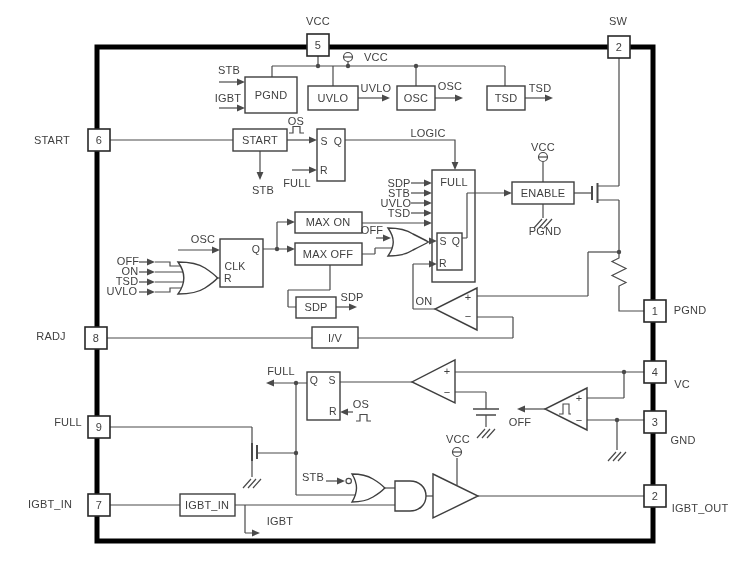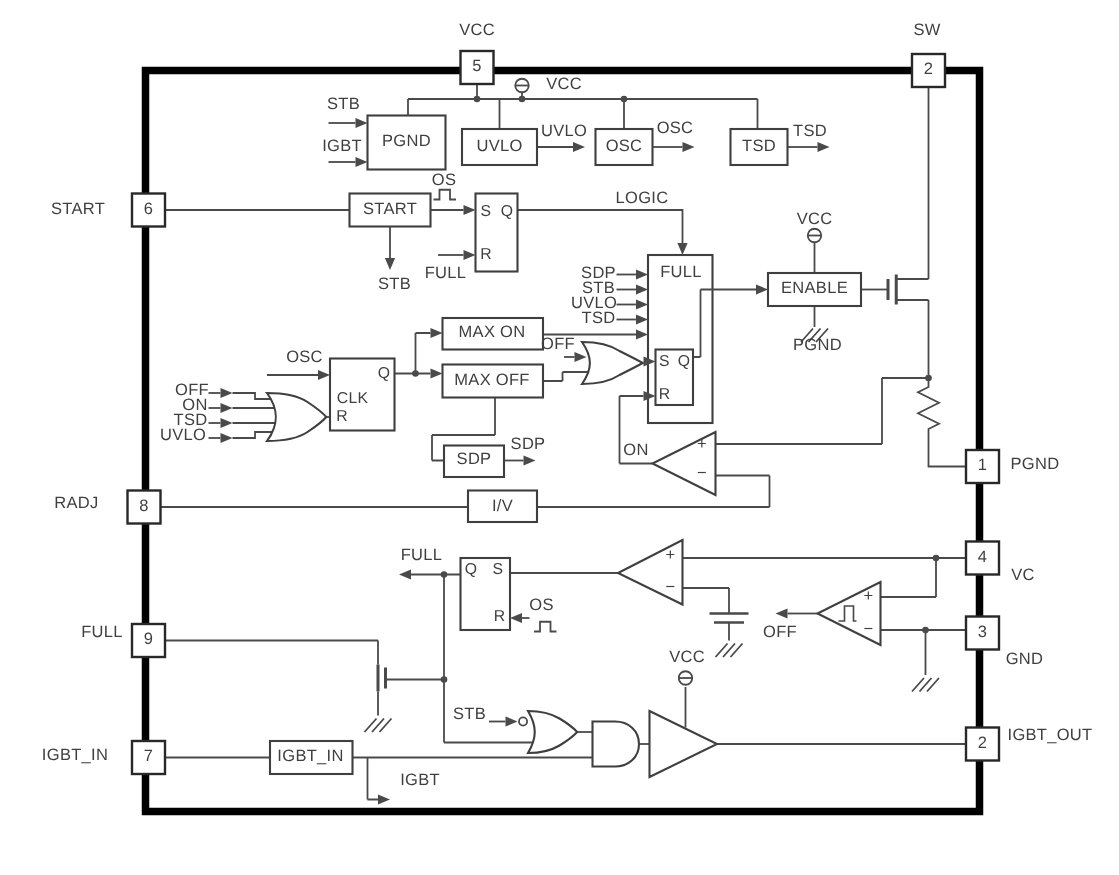--- a/index.html
+++ b/index.html
@@ -237,21 +237,21 @@
 
 <div class="lbl" style="left:318px;top:21px">VCC</div>
 <div class="lbl" style="left:618px;top:21px">SW</div>
 <div class="lbl" style="left:52px;top:140px">START</div>
 <div class="lbl" style="left:51px;top:336px">RADJ</div>
 <div class="lbl" style="left:68px;top:422px">FULL</div>
 <div class="lbl" style="left:50px;top:504px">IGBT_IN</div>
 <div class="lbl" style="left:690px;top:310px">PGND</div>
 <div class="lbl" style="left:682px;top:384px">VC</div>
 <div class="lbl" style="left:683px;top:440px">GND</div>
-<div class="lbl" style="left:700px;top:491px">IGBT_OUT</div>
+<div class="lbl" style="left:700px;top:508px">IGBT_OUT</div>
 
 <div class="lbl" style="left:271px;top:95px">PGND</div>
 <div class="lbl" style="left:333px;top:98px">UVLO</div>
 <div class="lbl" style="left:416px;top:98px">OSC</div>
 <div class="lbl" style="left:506px;top:98px">TSD</div>
 <div class="lbl" style="left:260px;top:140px">START</div>
 <div class="lbl" style="left:454px;top:182px">FULL</div>
 <div class="lbl" style="left:543px;top:193px">ENABLE</div>
 <div class="lbl" style="left:328px;top:222px">MAX ON</div>
 <div class="lbl" style="left:328px;top:254px">MAX OFF</div>

